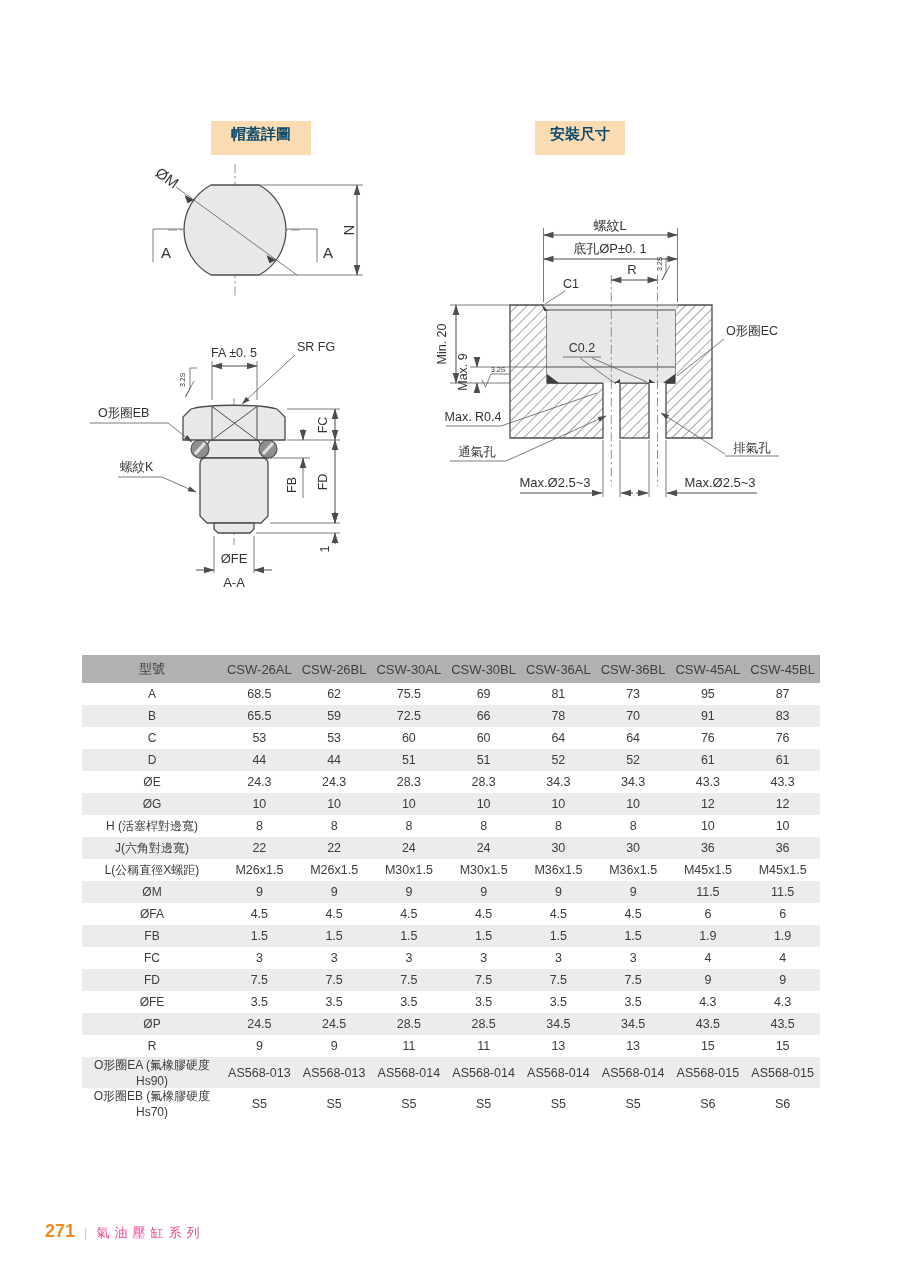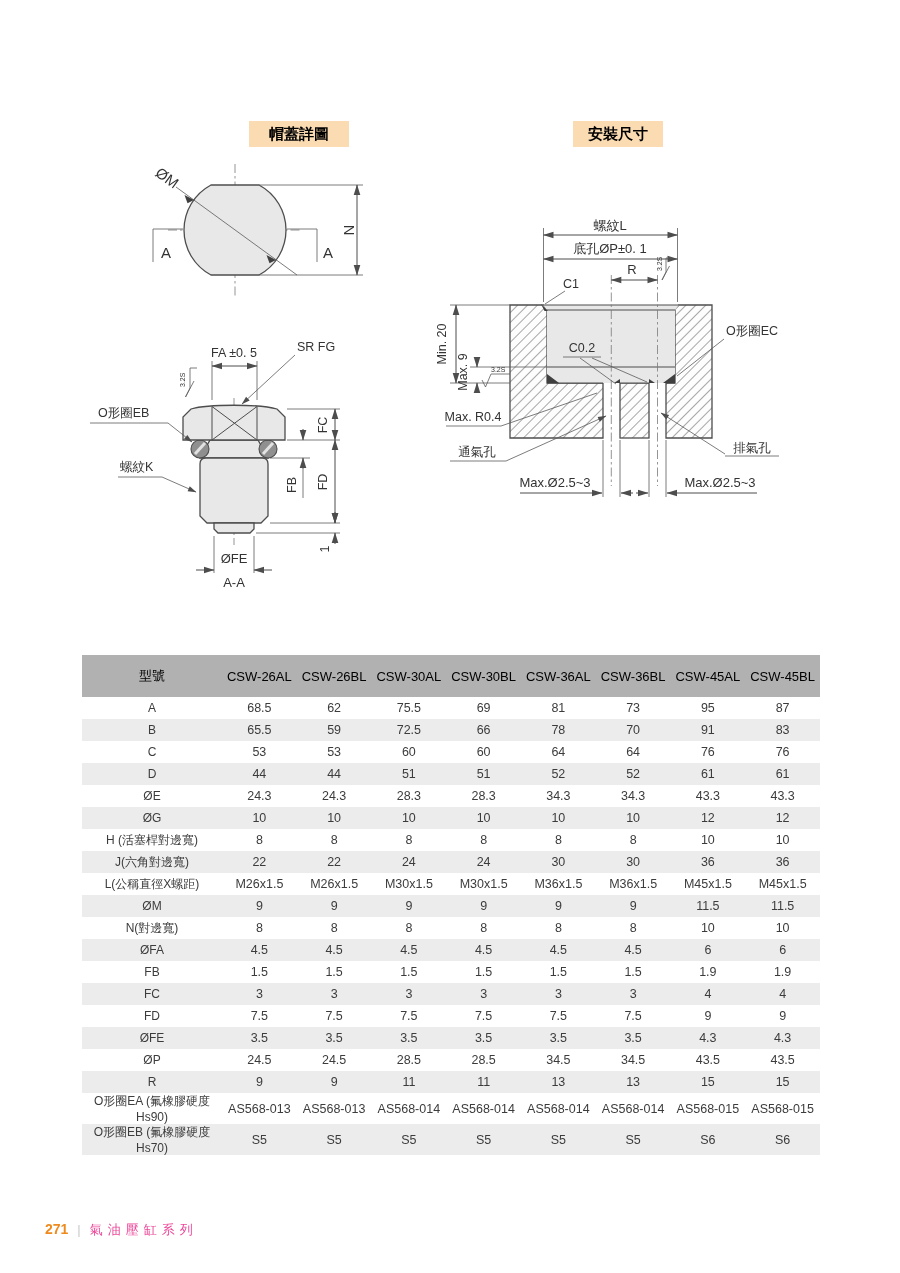--- a/index.html
+++ b/index.html
@@ -1,22 +1,22 @@
 <!DOCTYPE html>
 <html><head>
 <meta charset="utf-8">
 <style>
   html,body{margin:0;padding:0;}
   body{
     width:900px;height:1273px;position:relative;background:#ffffff;
     font-family:"Liberation Sans", sans-serif;color:#3a3a3a;overflow:hidden;
   }
   .chip{
-    position:absolute;height:26px;line-height:26px;text-align:center;
-    background:#fbdcb2;color:#000000;font-size:15px;font-weight:bold;margin-left:38px;
+    position:absolute;height:34px;line-height:26px;text-align:center;
+    background:#fbdcb2;color:#0c4a6e;font-size:15px;font-weight:bold;
   }
   #chip-cap{left:211px;top:121px;width:100px;}
   #chip-mount{left:535px;top:121px;width:90px;}
 
   svg{position:absolute;overflow:visible;}
   #svg-cap-top{left:120px;top:158px;}
   #svg-cap-section{left:90px;top:330px;}
   #svg-mounting{left:420px;top:190px;}
 
   .outline{stroke:#4d4d4d;stroke-width:1.3;fill:#e8e8e8;}
@@ -29,35 +29,35 @@
   .oring{fill:#8f8f8f;stroke:#4d4d4d;stroke-width:1.1;}
   text{fill:#333;font-family:"Liberation Sans",sans-serif;}
   .t12{font-size:12.5px;}
   .t13{font-size:13px;}
   .t15{font-size:15px;}
   .t7{font-size:7px;}
 
   #spec-table-wrap{position:absolute;left:82px;top:655px;width:738px;}
   table{border-collapse:collapse;width:738px;table-layout:fixed;}
   th{
-    background:#b1b1b1;height:42px;font-size:13px;font-weight:normal;
-    color:#000000;text-align:center;padding:0;
+    background:#b1b1b1;height:28px;font-size:13px;font-weight:normal;
+    color:#404040;text-align:center;padding:0;
   }
   td{
     height:22px;font-size:12.5px;text-align:center;padding:0;color:#3c3c3c;
   }
   tbody tr:nth-child(even){background:#ececec;}
   tbody tr:nth-child(odd){background:#ffffff;}
   col.lab{width:140px;}
   td.lab{font-size:12px;}
 
   #footer{
     position:absolute;left:45px;top:1221px;display:flex;align-items:baseline;gap:9px;
   }
-  #footer .num{color:#ee8a1e;font-weight:bold;font-size:14px;}
+  #footer .num{color:#ee8a1e;font-weight:bold;font-size:18px;}
   #footer .div{color:#c9c9c9;font-size:13px;}
   #footer .ser{color:#ec4899;font-size:13px;letter-spacing:5px;}
 </style>
 </head>
 <body>
 
 <div class="chip" id="chip-cap">帽蓋詳圖</div>
 <div class="chip" id="chip-mount">安裝尺寸</div>
 
 <svg id="svg-cap-top" width="270" height="150" viewBox="0 0 270 150">
@@ -358,31 +358,20 @@
           <td>9</td>
           <td>9</td>
           <td>9</td>
           <td>9</td>
           <td>9</td>
           <td>9</td>
           <td>11.5</td>
           <td>11.5</td>
         </tr>
         <tr>
-          <td class="lab">N(對邊寬)</td>
-          <td>8</td>
-          <td>8</td>
-          <td>8</td>
-          <td>8</td>
-          <td>8</td>
-          <td>8</td>
-          <td>10</td>
-          <td>10</td>
-        </tr>
-        <tr>
           <td class="lab">ØFA</td>
           <td>4.5</td>
           <td>4.5</td>
           <td>4.5</td>
           <td>4.5</td>
           <td>4.5</td>
           <td>4.5</td>
           <td>6</td>
           <td>6</td>
         </tr>

